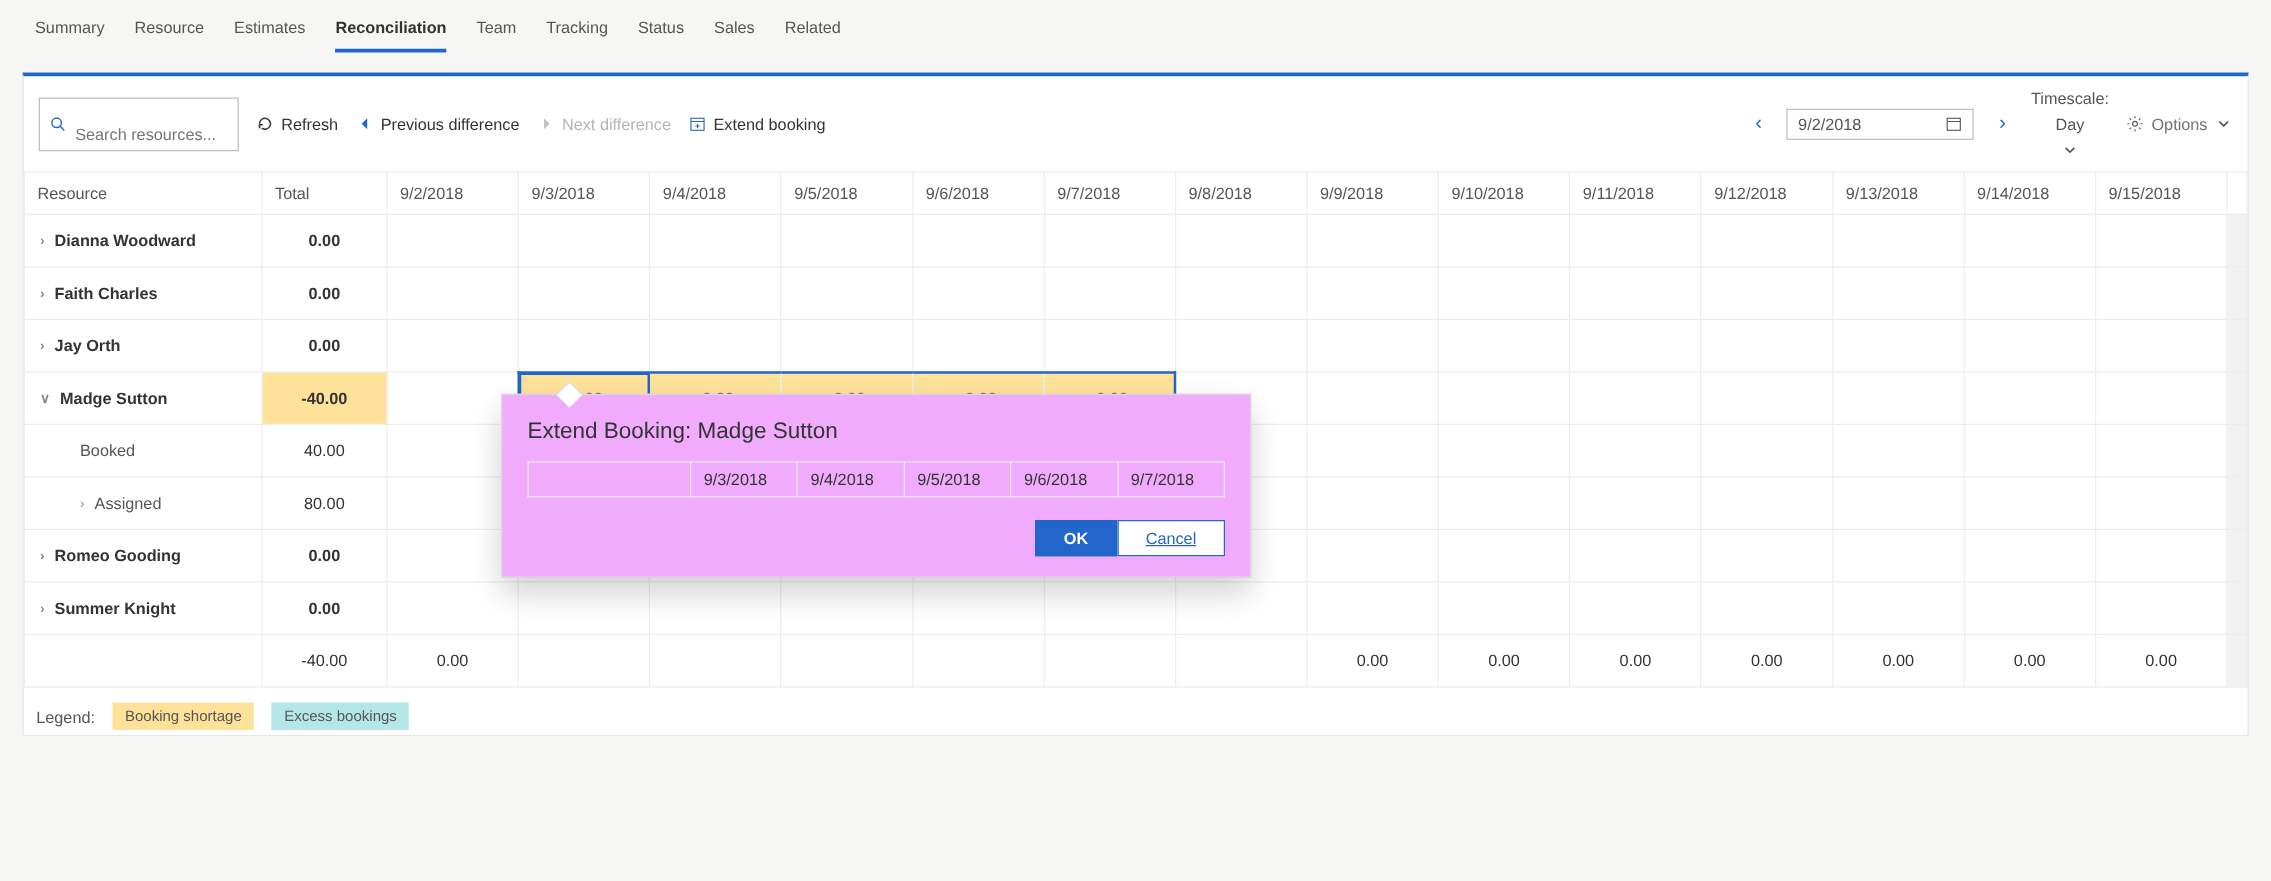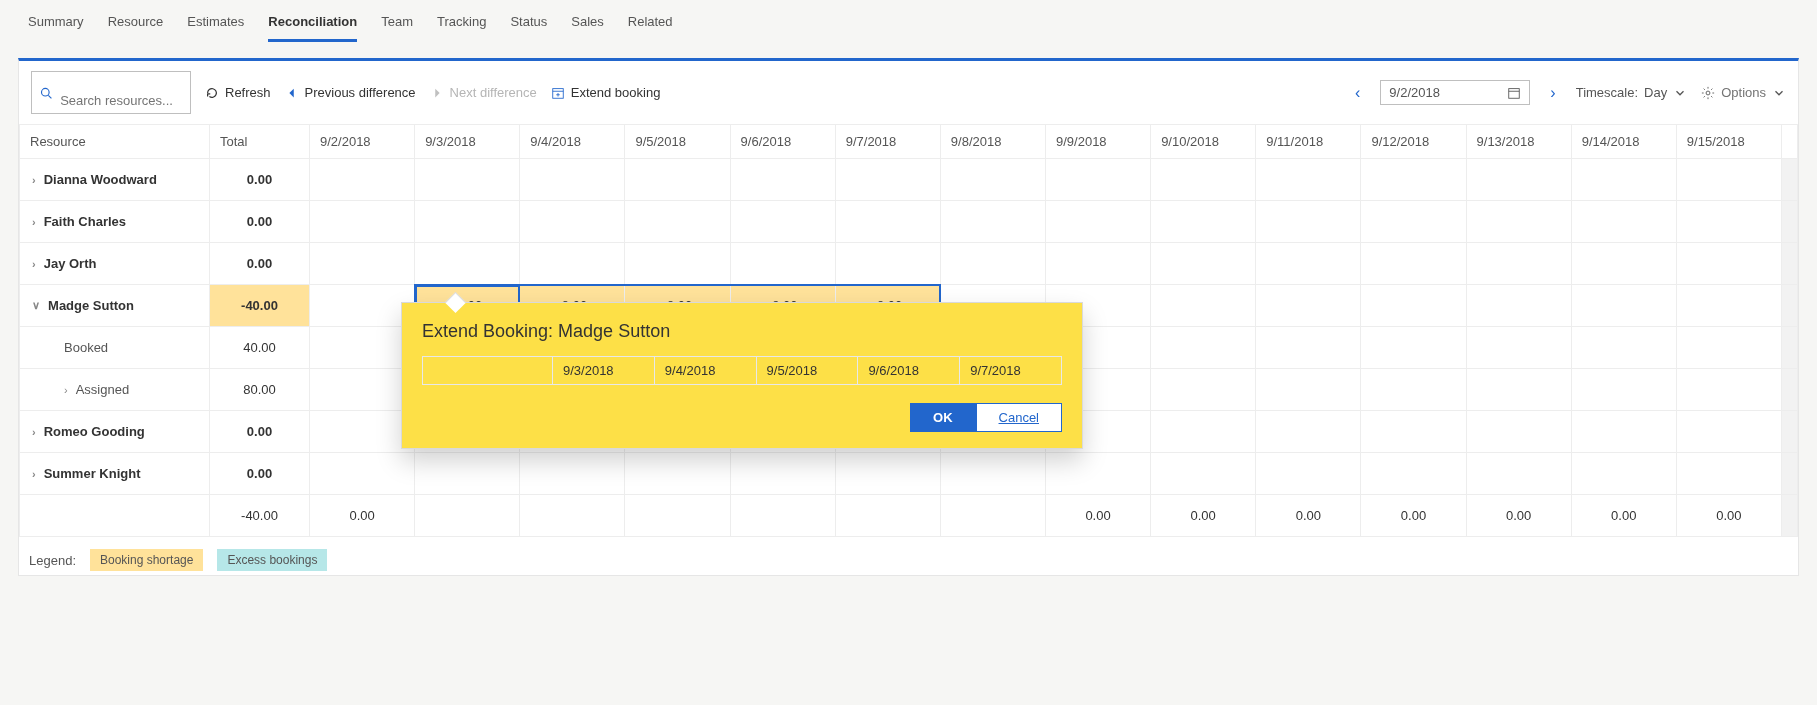--- a/index.html
+++ b/index.html
@@ -75,21 +75,21 @@
   }
   .date-box {
     display: flex;
     align-items: center;
     justify-content: space-between;
     border: 1px solid #bfbfbf;
     padding: 4px 8px;
     width: 150px;
     color: #555;
   }
-  .timescale { display: flex; align-items: center; gap: 6px; color: #555; }
+  .timescale { display: flex; align-items: center; gap: 6px; color: #555; flex-direction: column; }
   .options-btn { display: flex; align-items: center; gap: 6px; color: #737373; cursor: pointer; }
 
   .grid-wrap { position: relative; }
   table.grid {
     border-collapse: collapse;
     width: 100%;
     table-layout: fixed;
   }
   table.grid th, table.grid td {
     border: 1px solid #ededed;
@@ -132,22 +132,22 @@
 
   .legend { display: flex; align-items: center; gap: 14px; padding: 12px 10px 4px; color: #555; }
   .legend .pill { padding: 4px 10px; font-size: 12px; }
   .pill.shortage { background: #ffe29a; }
   .pill.excess { background: #b6e7e8; }
 
   .popover {
     position: absolute;
     top: 178px; 
     left: 382px;
-    width: 682px;
-    background: #fde047;
+    width: 600px;
+    background: #f0abfc;
     border: 1px solid #d9d9d9;
     box-shadow: 0 12px 24px rgba(0,0,0,0.18);
     padding: 18px 20px 16px;
     z-index: 10;
   }
   .popover::before {
     content: "";
     position: absolute;
     top: -8px;
     left: 46px;

